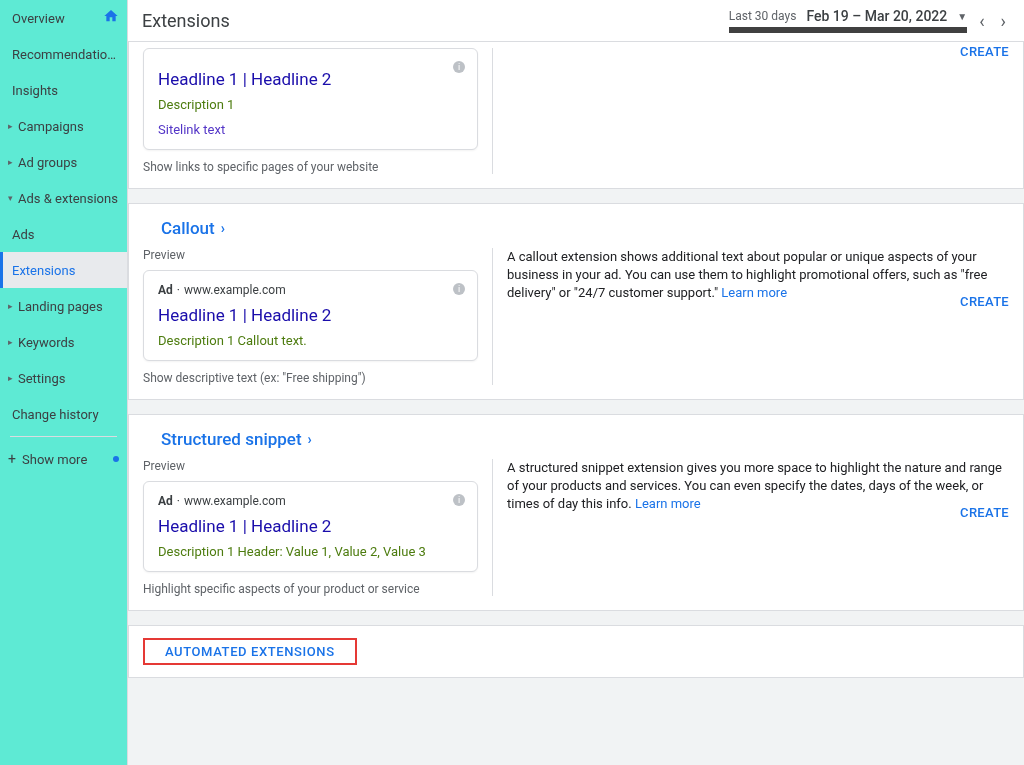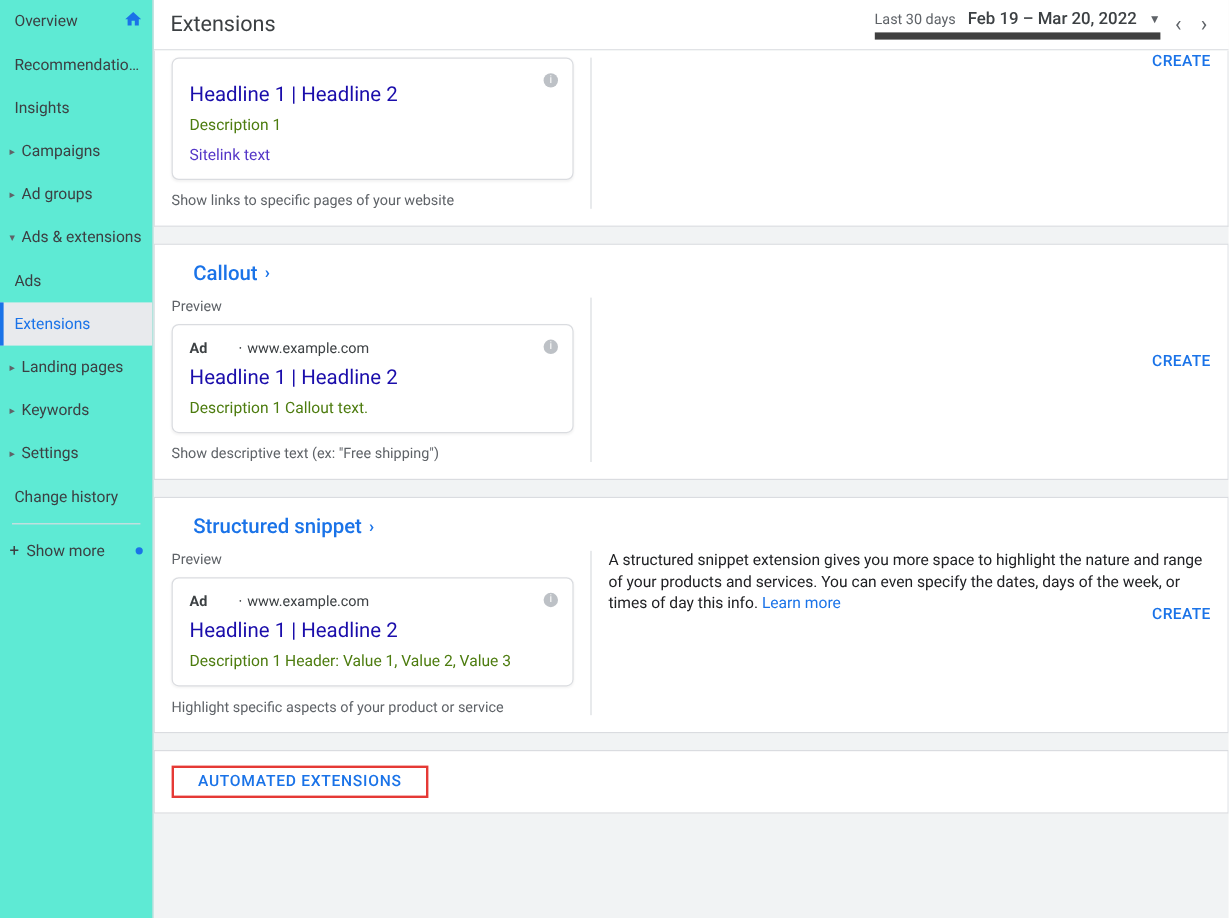--- a/index.html
+++ b/index.html
@@ -38,21 +38,21 @@
 .section { background: #fff; border: 1px solid #dadce0; margin-bottom: 14px; }
 .section-first { border-top: none; }
 .section-header { padding: 14px 32px 10px; display: flex; align-items: center; }
 .section-title { color: #1a73e8; font-size: 17px; font-weight: 500; cursor: pointer; display: flex; align-items: center; gap: 6px; }
 .section-title .chev { font-size: 14px; font-weight: bold; }
 .section-body { display: flex; padding: 0 14px 14px; }
 .preview-col { width: 350px; border-right: 1px solid #dadce0; padding-right: 14px; }
 .preview-label { font-size: 12px; color: #5f6368; margin-bottom: 8px; }
 .ad-card { border: 1px solid #dadce0; border-radius: 6px; padding: 12px 14px; background: #fff; box-shadow: 0 1px 2px rgba(0,0,0,0.05); position: relative; }
 .ad-top { font-size: 12px; color: #3c4043; display: flex; align-items: center; }
-.ad-badge { font-weight: 700; margin-right: 22px; }
+.ad-badge { font-weight: 700; margin-right: 0; }
 .ad-dot { margin: 0 4px; }
 .ad-info { position: absolute; right: 12px; top: 12px; width: 12px; height: 12px; border-radius: 50%; background: #bdc1c6; color: #fff; font-size: 9px; text-align: center; line-height: 12px; }
 .ad-headline { color: #1a0dab; font-size: 17px; margin: 8px 0; }
 .ad-desc { font-size: 13px; color: #4d7c0f; }
 .ad-sitelink { color: #5436c7; font-size: 13px; margin-top: 10px; }
 .preview-caption { font-size: 12px; color: #5f6368; margin-top: 10px; }
 .detail-col { flex: 1; padding-left: 14px; position: relative; }
 .detail-text { font-size: 13px; color: #202124; line-height: 1.4; }
 .learn-more { color: #1a73e8; cursor: pointer; }
 .create-btn { color: #1a73e8; font-size: 13px; font-weight: 500; letter-spacing: 0.3px; cursor: pointer; position: absolute; right: 0; }
@@ -201,20 +201,23 @@
                 <span class="ad-badge">Ad</span>
                 <span class="ad-dot">·</span>
                 <span>www.example.com</span>
               </div>
               <div class="ad-headline">Headline 1 | Headline 2</div>
               <div class="ad-desc">Description 1 Callout text.</div>
             </div>
             <div class="preview-caption">Show descriptive text (ex: "Free shipping")</div>
           </div>
           <div class="detail-col">
+            <div class="detail-text">
+              <span>A callout extension shows additional text about popular or unique aspects of your business in your ad. You can use them to highlight promotional offers, such as "free delivery" or "24/7 customer support." </span><span class="learn-more">Learn more</span>
+            </div>
             <div class="create-btn below">CREATE</div>
           </div>
         </div>
       </div>
 
       <div class="section">
         <div class="section-header">
           <div class="section-title">
             <span>Structured snippet</span>
             <span class="chev">›</span>

